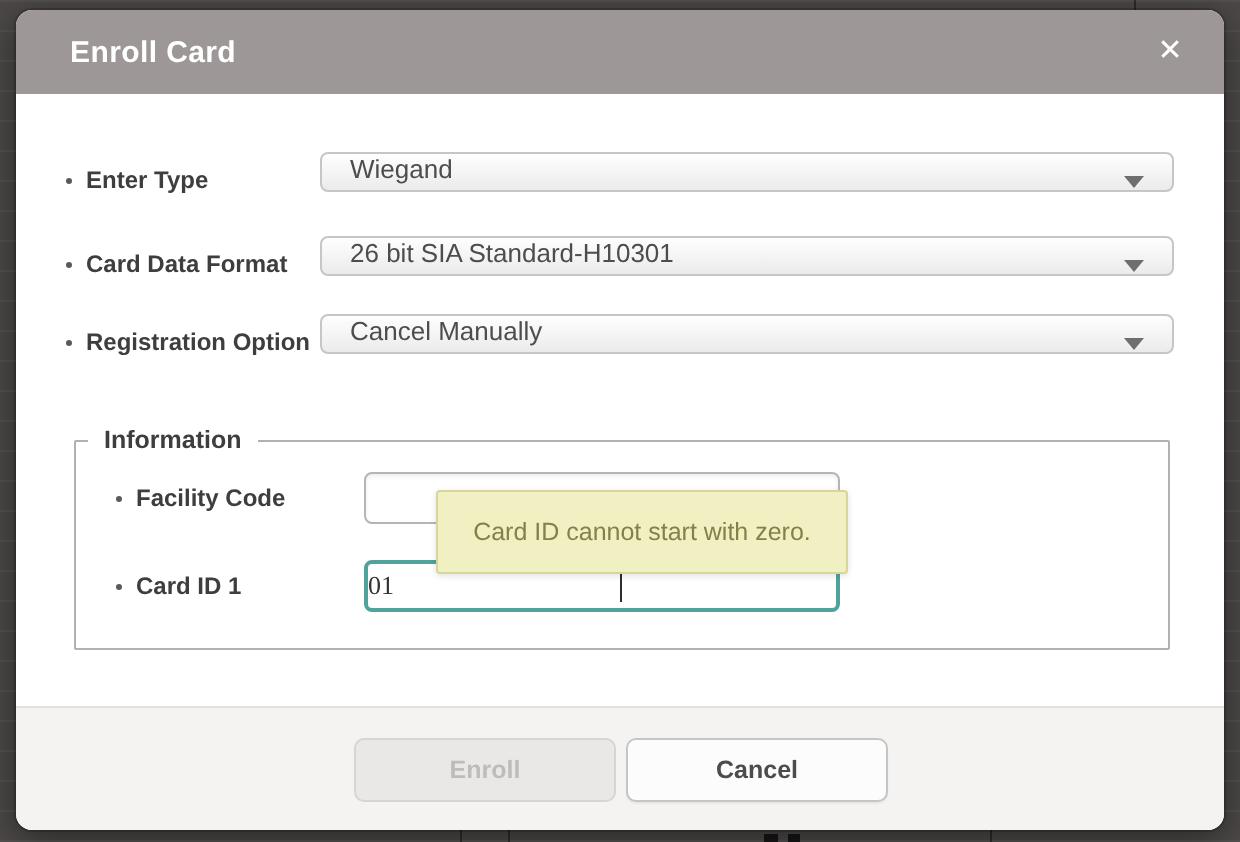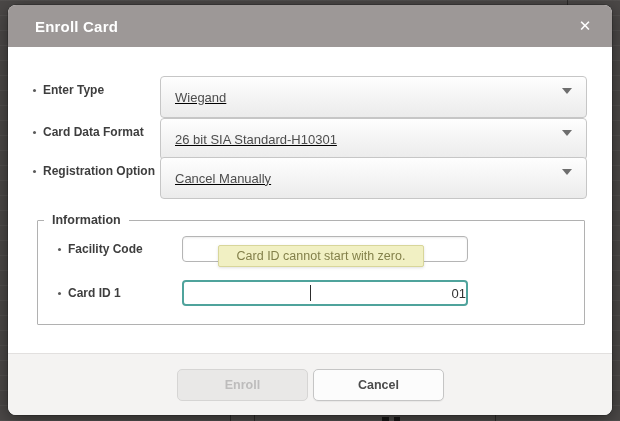--- a/index.html
+++ b/index.html
@@ -48,24 +48,24 @@
   .f-label {
     position:absolute; left:25px; top:0; bottom:0; width:122px;
     display:flex; align-items:center;
     font-size:12px; font-weight:bold; color:#3e3e3e; line-height:14px;
   }
   .bullet {
     display:inline-block; width:3px; height:3px; border-radius:50%;
     background:#5a5a5a; margin-right:7px; flex:0 0 3px; align-self:center;
   }
   .dropdown {
-    position:absolute; left:152px; top:0; width:427px; height:42px;
+    position:absolute; left:152px; top:0; width:427px; height:20px;
     background:linear-gradient(#fefefe,#ebebeb);
     border:1px solid #c6c6c6; border-radius:4px;
-    display:flex; align-items:center; cursor:pointer;text-decoration:underline;
+    display:flex; cursor:pointer;
   }
   .dd-value { font-size:13px; color:#4d4d4d; padding-left:14px; }
   .dd-arrow {
     position:absolute; right:14px; top:11px;
     width:0; height:0;
     border-left:5px solid transparent; border-right:5px solid transparent;
     border-top:6px solid #6e6e6e;
   }
 
   
@@ -76,37 +76,37 @@
   .info-legend {
     margin-left:6px; padding:0 8px;
     font-size:12.5px; font-weight:bold; color:#3e3e3e;
   }
   .i-label {
     position:absolute; left:50px; width:120px; height:26px;
     display:flex; align-items:center;
     font-size:12px; font-weight:bold; color:#3e3e3e;
   }
   .text-input {
-    position:absolute; left:174px; width:286px; height:26px;
+    position:absolute; left:174px; width:238px; height:26px;
     border:1px solid #b5b5b5; border-radius:4px; background:#fff;
     box-shadow:inset 0 1px 2px rgba(0,0,0,0.08);
-    font-family:Liberation Sans, sans-serif; font-size:13px; color:#333;
-    text-align:right; outline:none;
+    font-family:Liberation Serif, serif; font-size:13px; color:#333;
+    text-align:left; outline:none;
   }
   .input-focused {
     border:2px solid #4fa39c;
     box-shadow:none;
   }
   .caret {
     position:absolute; left:calc(174px + 119px + 9px); width:1px; height:16px;
     background:#2d2d2d;
   }
 
   .tooltip {
-    position:absolute; left:210px; top:240px; width:206px; height:22px;
+    position:absolute; left:210px; top:240px; width:206px; height:42px;
     background:#f1f0c3; border:1px solid #d8d69a; border-radius:2px;
     display:flex; align-items:center; justify-content:center;
     font-size:12.5px; color:#83804a;
     box-shadow:0 1px 3px rgba(0,0,0,0.12);
     z-index:5;
   }
 
   
   .modal-footer {
     position:absolute; left:0; right:0; top:348px; bottom:0;

